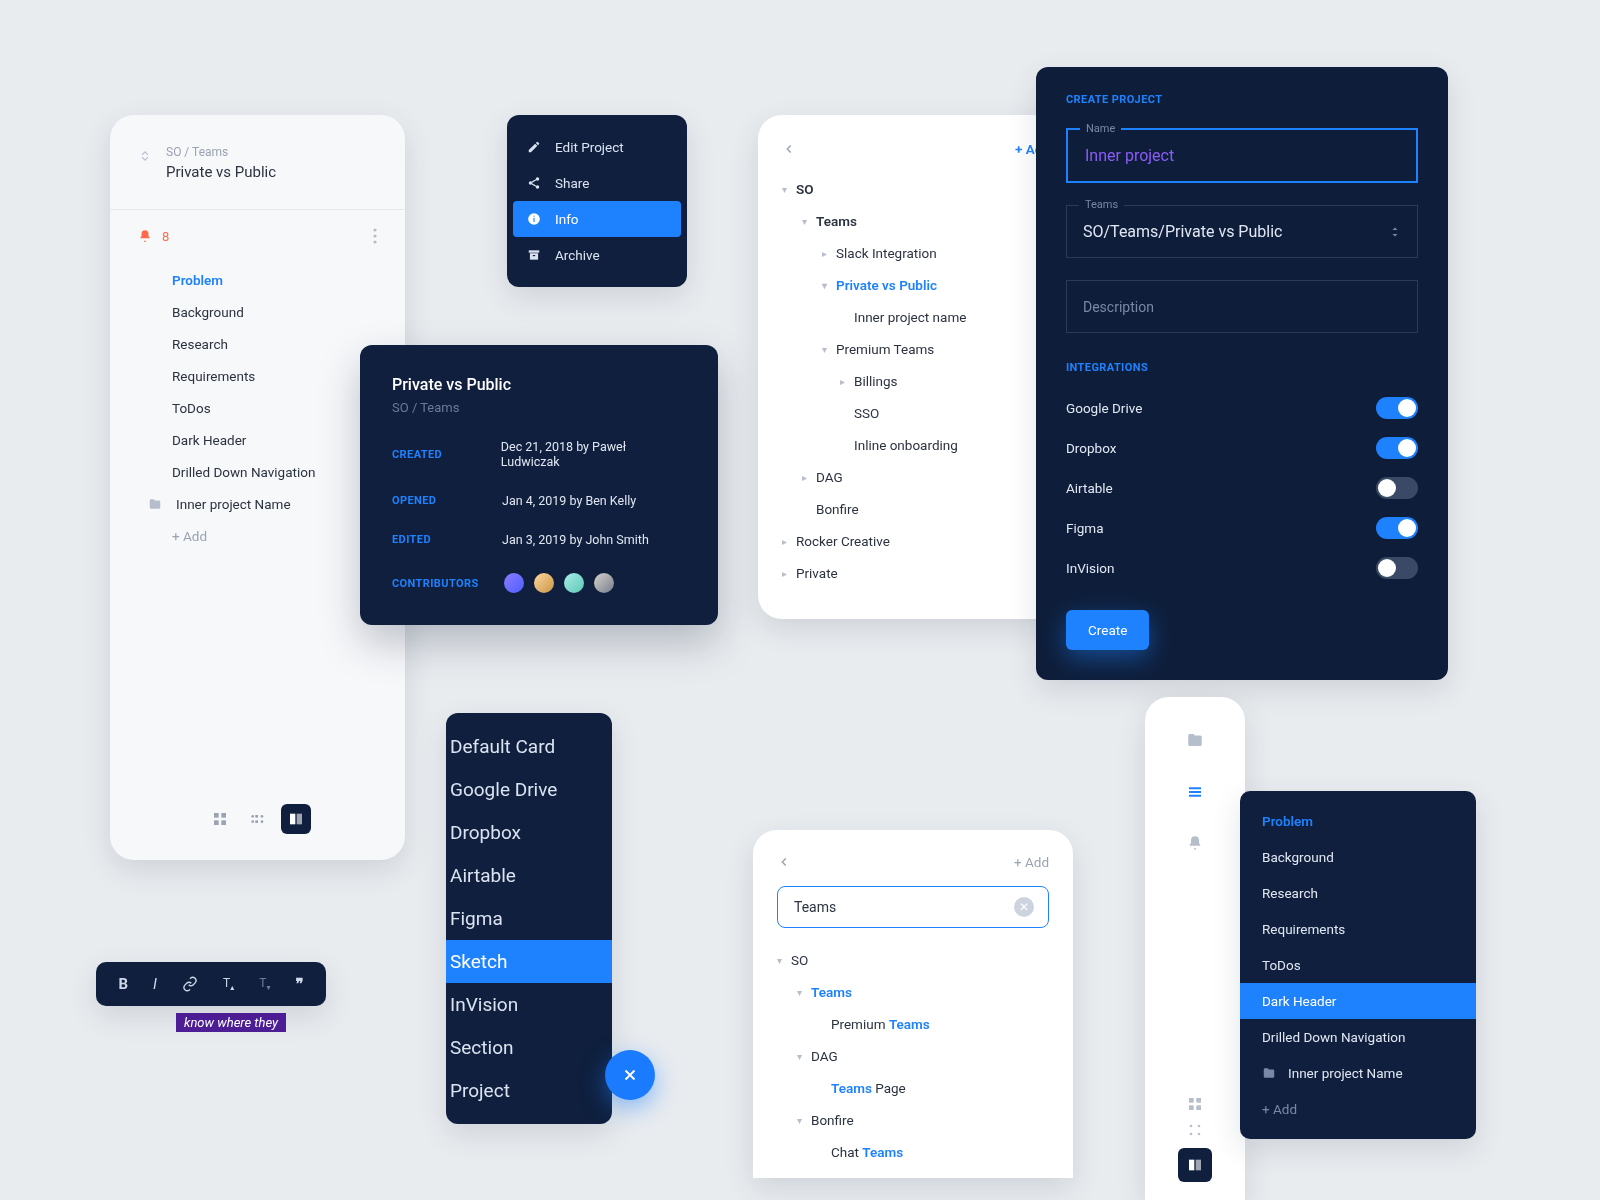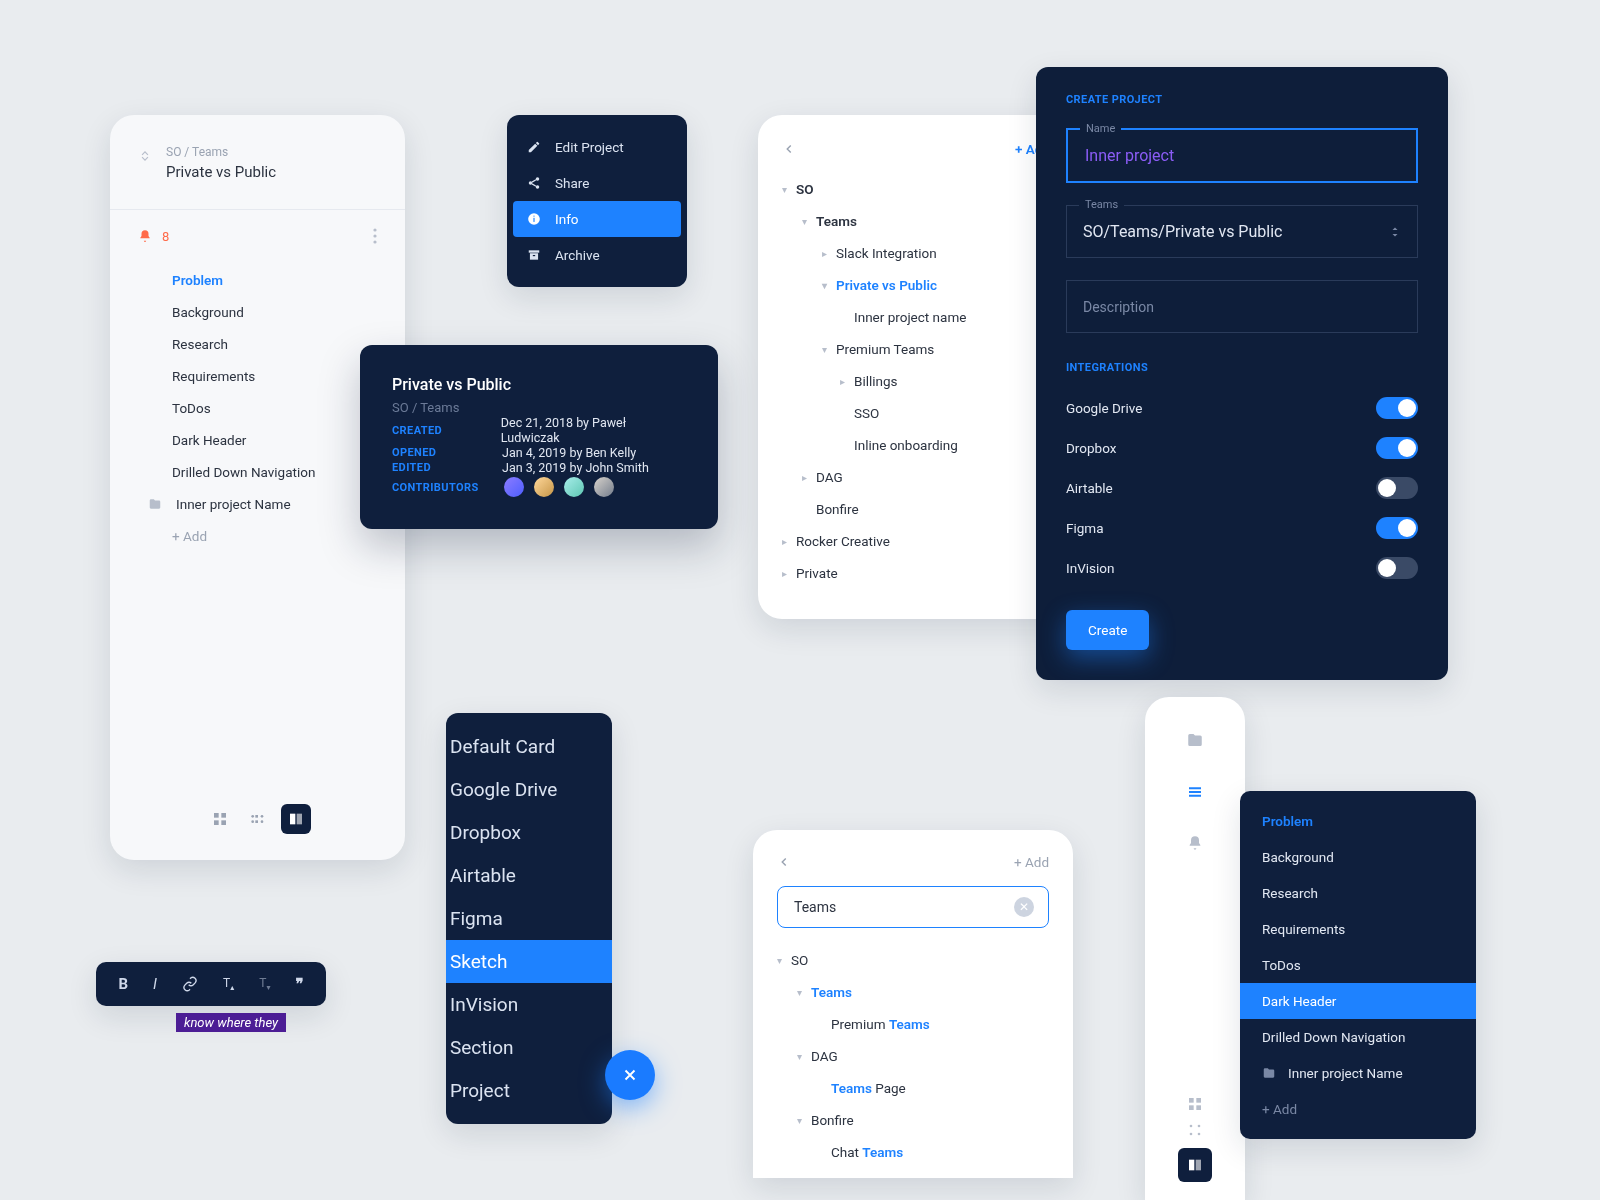--- a/index.html
+++ b/index.html
@@ -43,21 +43,21 @@
   
   .ctx{left:507px;top:115px;width:180px;background:var(--navy);border-radius:12px;box-shadow:var(--shadow);padding:14px 0;color:#dbe3f1}
   .ctx-item{display:flex;align-items:center;gap:14px;padding:10px 20px;font-size:13.5px}
   .ctx-item.active{background:var(--blue);color:#fff;border-radius:4px;margin:0 6px;padding-left:14px}
 
   
   .info{left:360px;top:345px;width:358px;background:var(--navy);border-radius:12px;box-shadow:0 18px 40px rgba(20,30,60,.25);padding:30px 32px;color:#fff}
   .info h3{margin:0;font-size:16px;font-weight:500;color:#fff}
   .info .path{color:#6b7a97;font-size:13px;margin-top:6px}
   .info .desc{color:#c6cfe0;font-size:13px;margin-top:14px;line-height:1.5}
-  .info-row{display:flex;align-items:center;font-size:12.5px}
+  .info-row{display:flex;align-items:center;margin-top:24px;font-size:12.5px}
   .info-label{color:var(--blue);font-weight:700;letter-spacing:.4px;width:110px;font-size:11px}
   .info-val{color:#e1e7f2}
   .avatars{display:flex;gap:6px}
   .avatar{width:24px;height:24px;border-radius:50%;background:#bdc6d8;border:2px solid var(--navy)}
   .av1{background:linear-gradient(135deg,#8c7cff,#4d5eff)}
   .av2{background:linear-gradient(135deg,#ffd89b,#c69547)}
   .av3{background:linear-gradient(135deg,#a8edea,#5ec7b3)}
   .av4{background:linear-gradient(135deg,#d7d2cc,#747d8c)}
 
   

